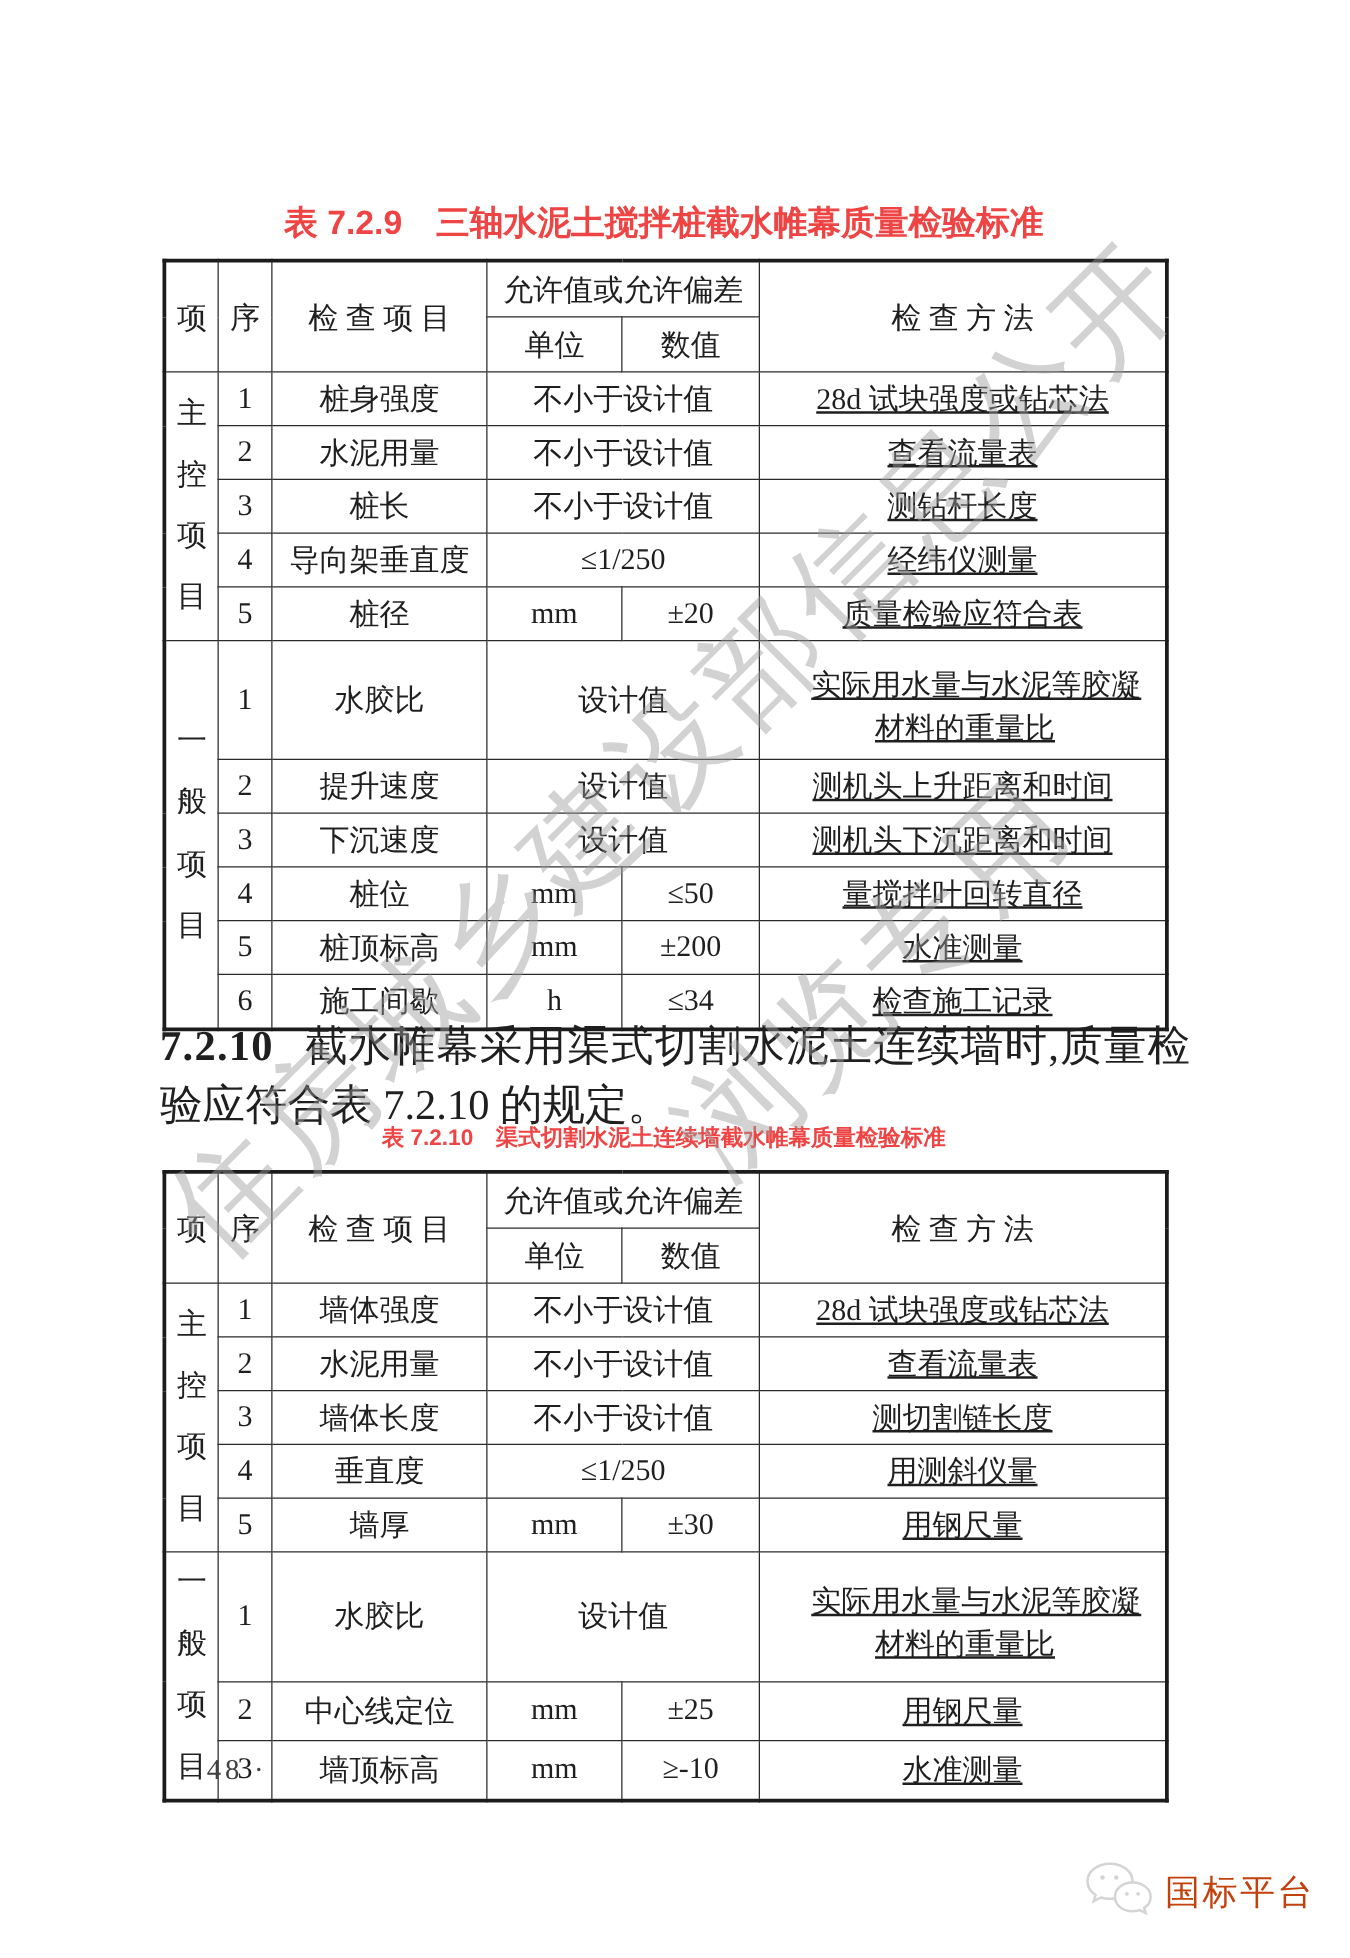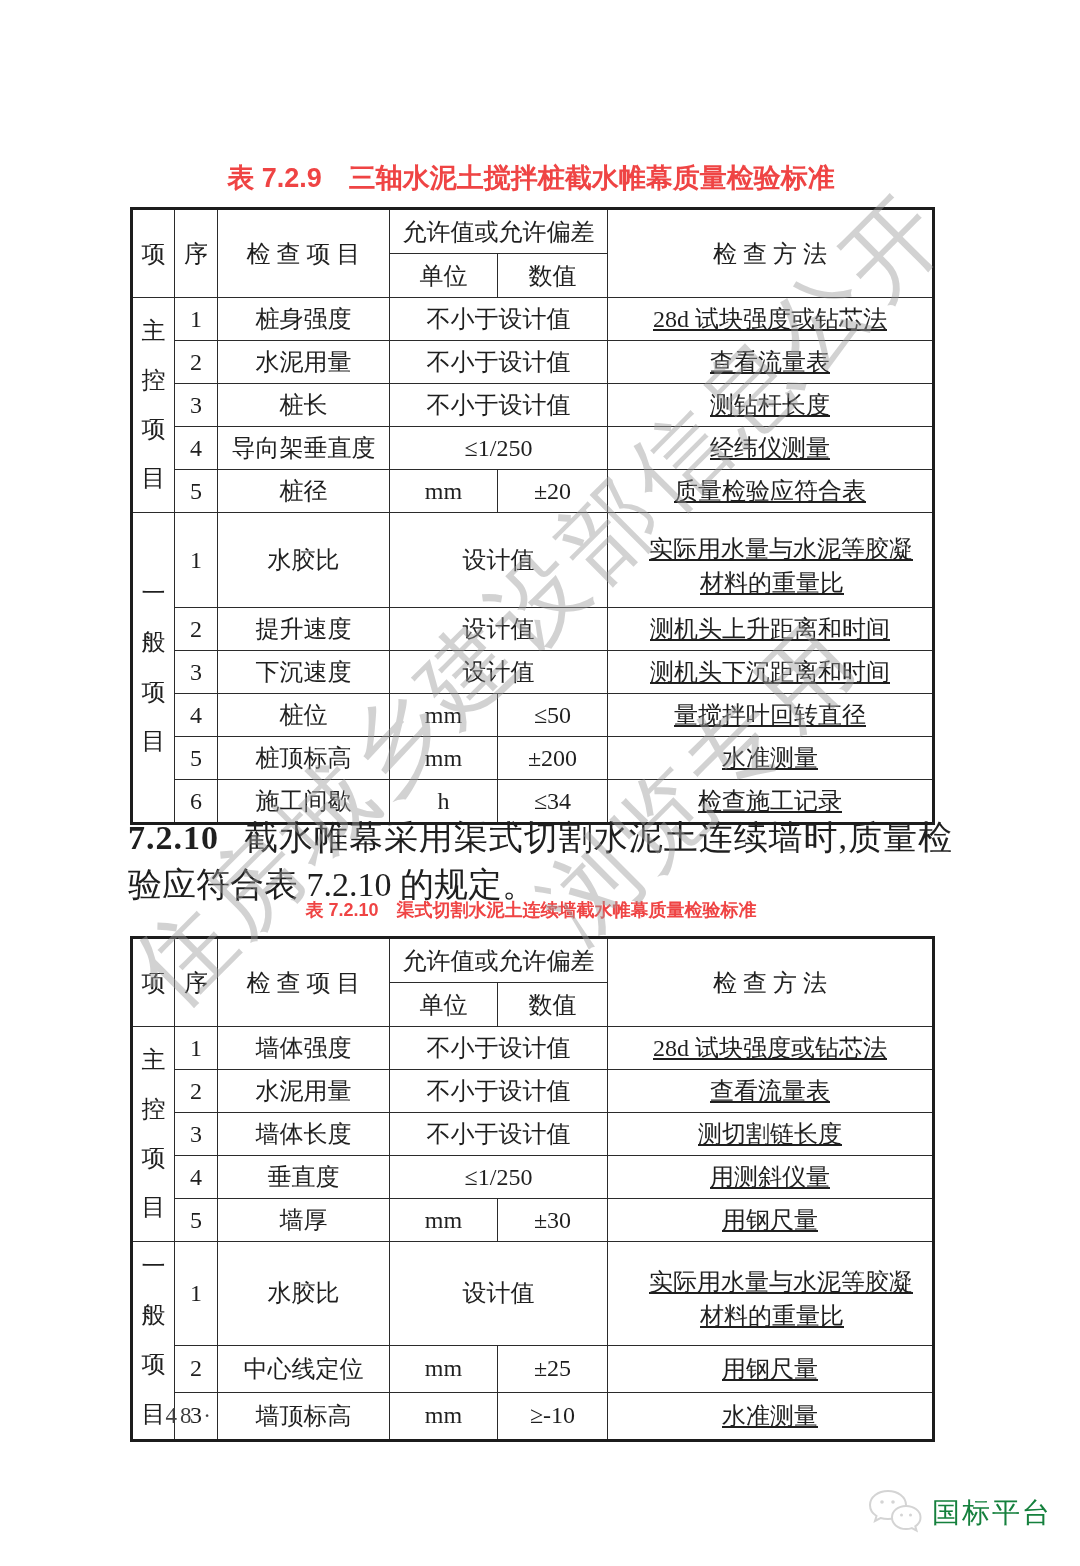--- a/index.html
+++ b/index.html
@@ -109,21 +109,21 @@
     right:28px;top:1488px;
     display:flex;
     align-items:center;
     gap:8px;
     z-index:2;
   }
   #footer-logo .logo-text{
     font-family:"Liberation Sans","DejaVu Sans",sans-serif;
     font-size:28px;
     letter-spacing:2px;
-    color:#15803d;
+    color:#c2410c;
     text-shadow:0 1px 0 #ffffff;
   }
 </style>
 </head>
 <body>
 
 <div class="watermark" id="wm1">住房城乡建设部信息公开</div>
 <div class="watermark" id="wm2">浏览专用</div>
 
 <div class="tbl-caption" id="caption1">表 7.2.9　三轴水泥土搅拌桩截水帷幕质量检验标准</div>

